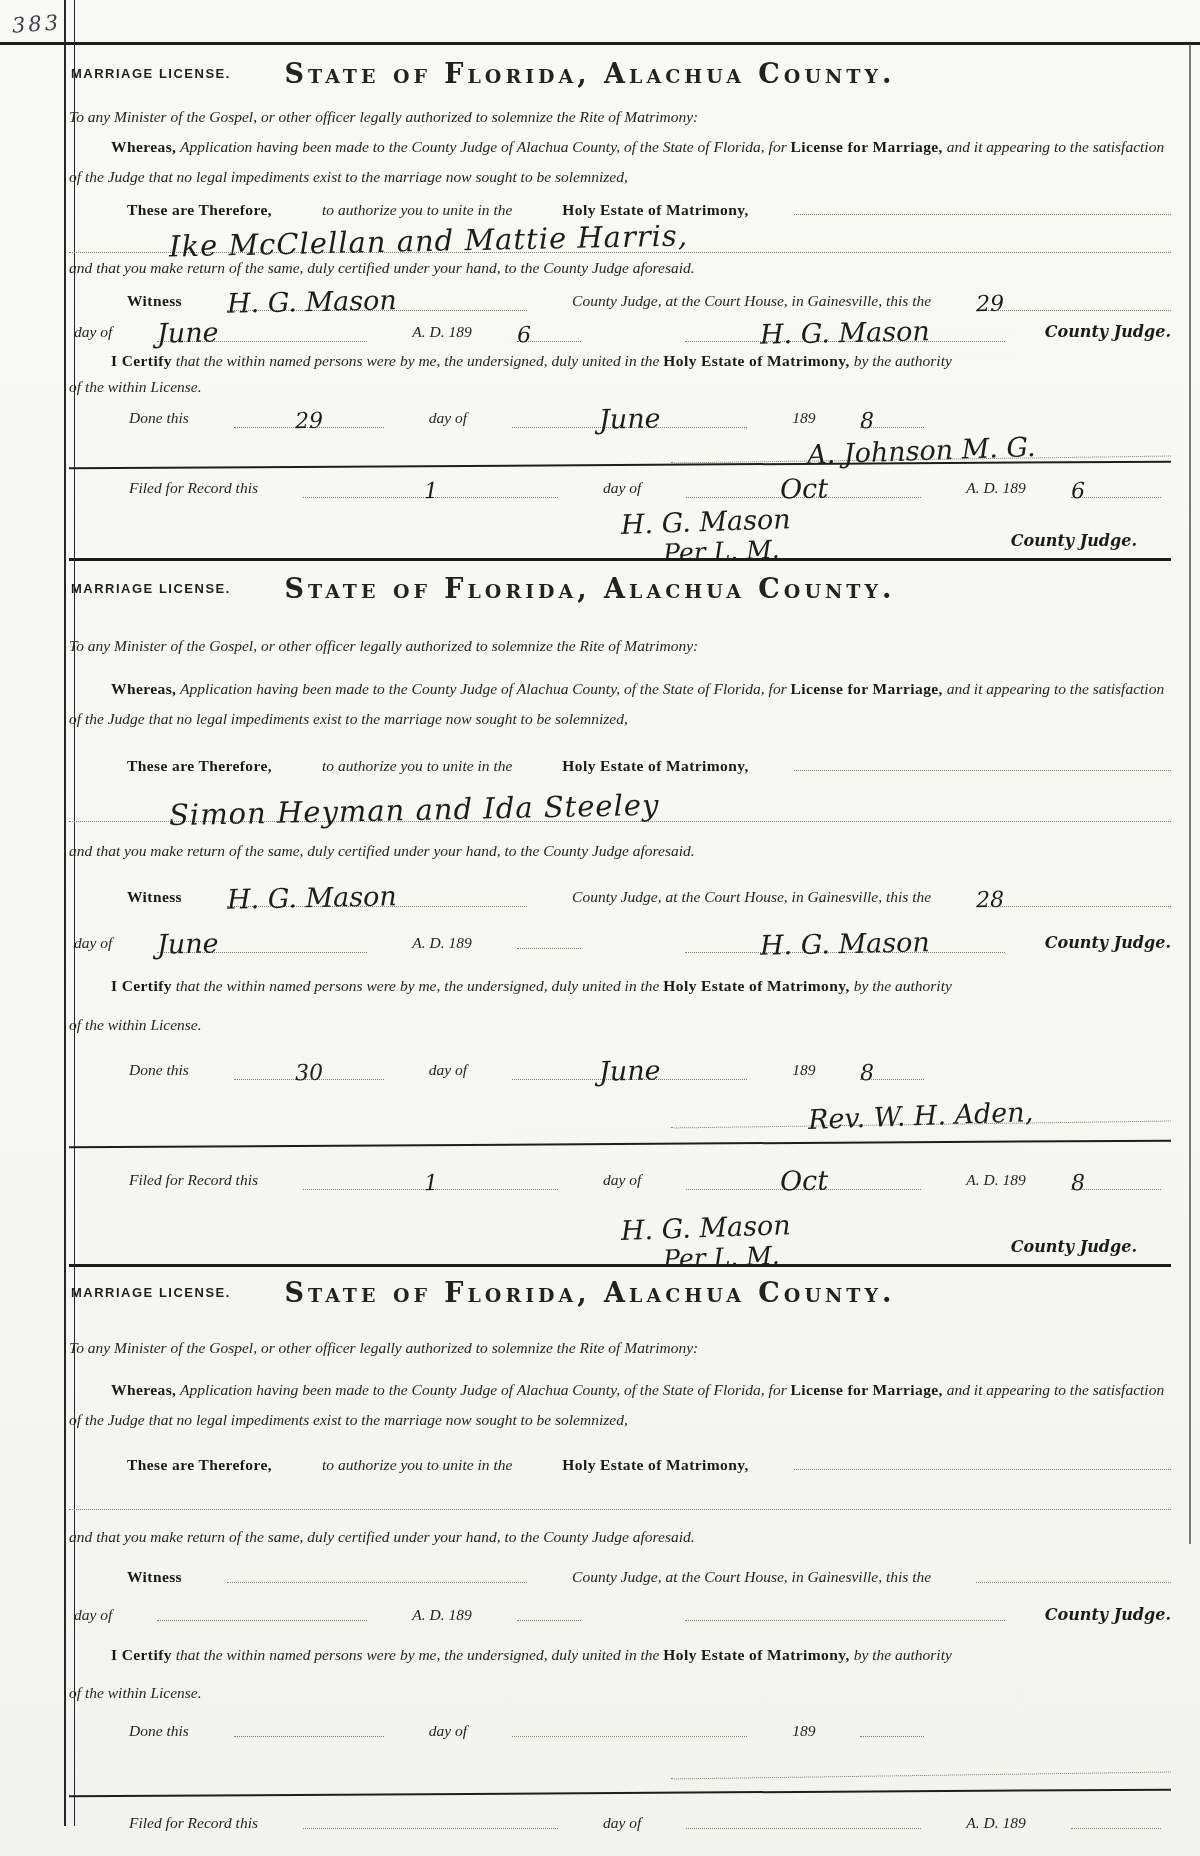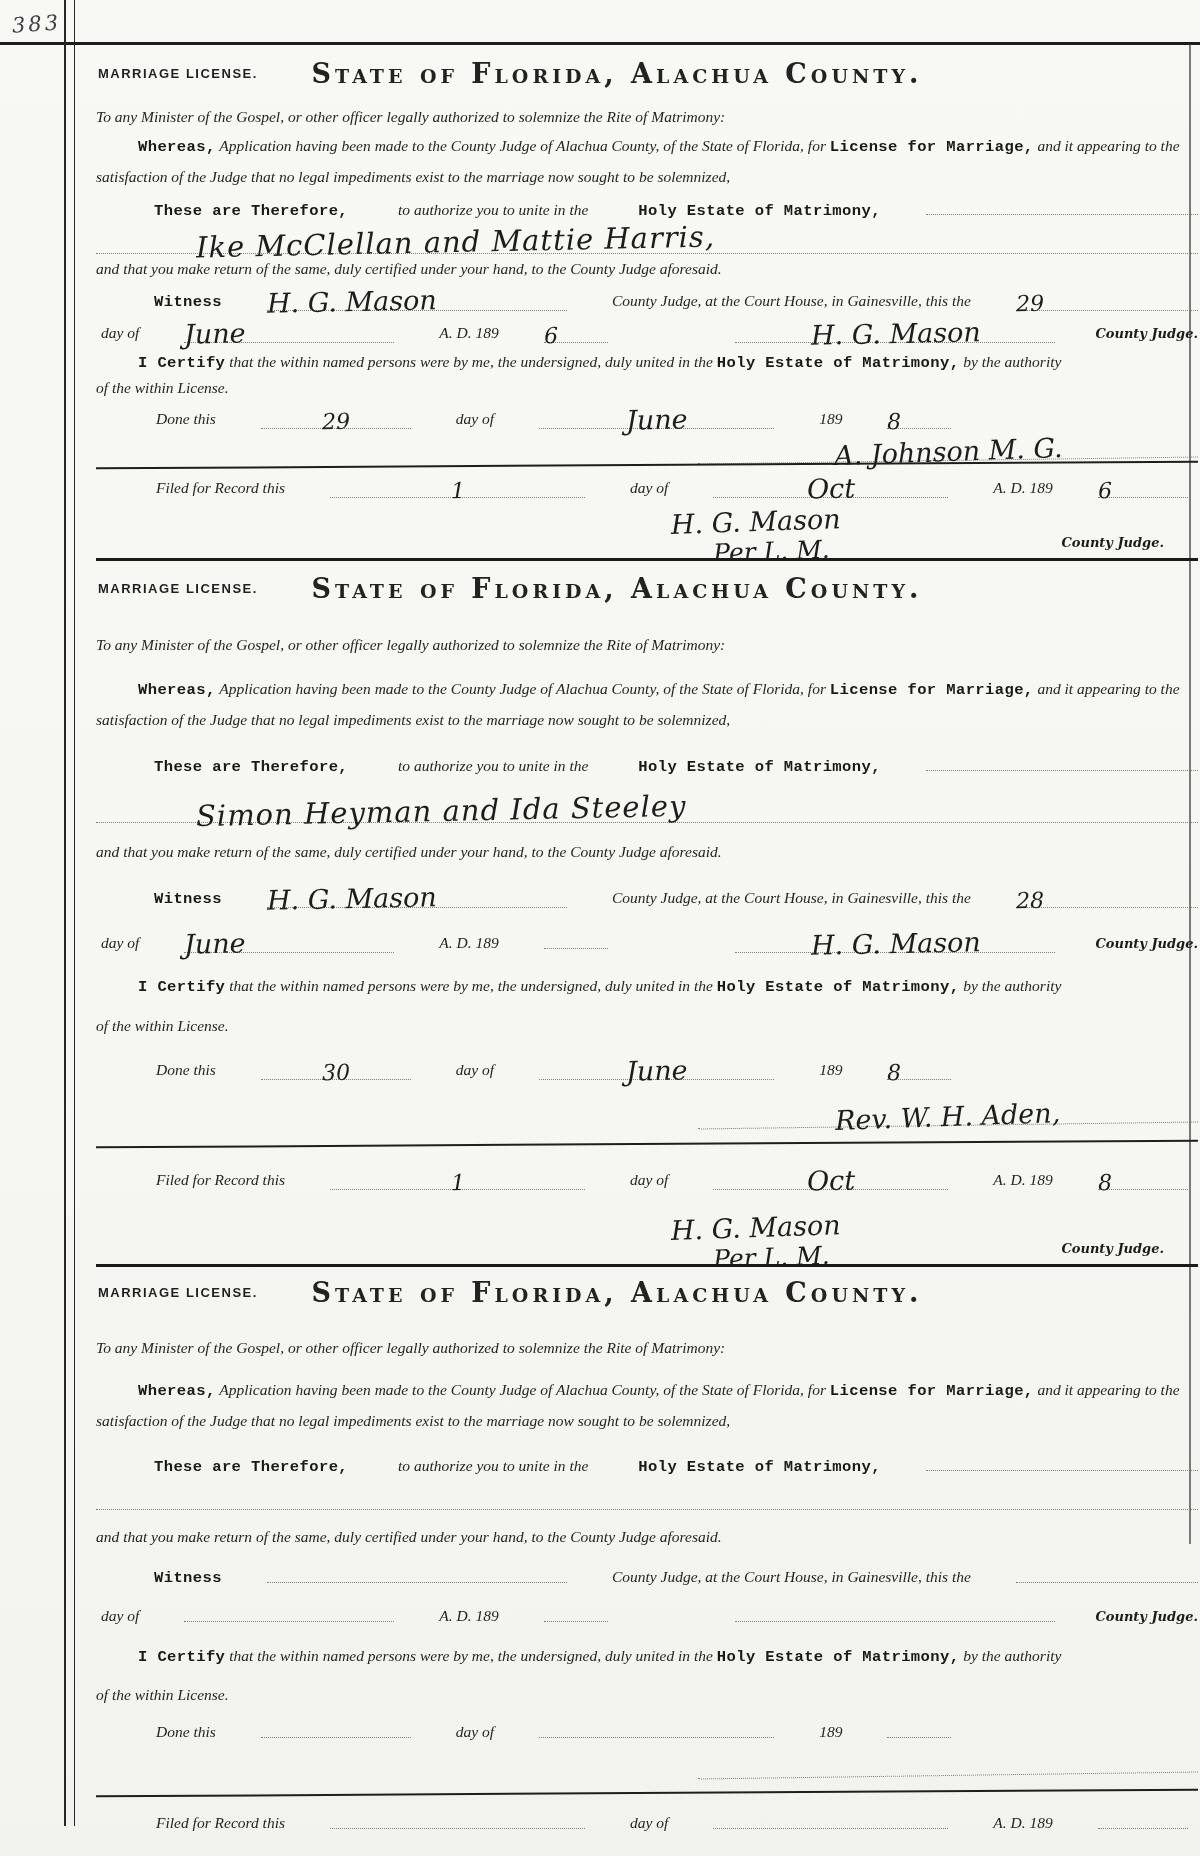--- a/index.html
+++ b/index.html
@@ -17,21 +17,21 @@
   .top-rule{position:absolute;top:42px;left:0;width:100%;height:3px;background:#1d1d1d;}
   .left-rule{position:absolute;top:0;left:64px;width:8px;height:1826px;
     border-left:2px solid #26262c;border-right:1px solid #26262c;}
   .right-rule{position:absolute;top:44px;right:9px;width:2px;height:1500px;background:#44444a;opacity:.7;}
   .page-number{
     position:absolute;top:12px;left:12px;
     font-family:"DejaVu Serif",serif;font-style:italic;
     font-size:21px;letter-spacing:3px;color:#3c4046;
     transform:rotate(-4deg);
   }
-  .forms{position:absolute;top:44px;left:96px;width:1102px;}
+  .forms{position:absolute;top:44px;left:69px;width:1102px;}
   .license-form{
     display:flex;flex-direction:column;justify-content:space-between;
     box-sizing:border-box;overflow:hidden;
   }
   .license-form:nth-of-type(1){height:514px;padding-top:14px;}
   .license-form:nth-of-type(2){height:706px;border-top:3px solid #1b1b1b;padding-top:12px;}
   .license-form:nth-of-type(3){height:592px;border-top:3px solid #1b1b1b;padding-top:10px;}
 
   .form-header{position:relative;min-height:44px;}
   .ml-label{
@@ -46,21 +46,21 @@
     white-space:nowrap;
   }
   .row{margin:0;}
   .printed,.salutation,.whereas,.certify,.certify2,.return-line{
     font-style:italic;font-size:15.5px;color:#27241f;
   }
   .salutation,.return-line{line-height:22px;}
   .whereas,.certify{line-height:30px;}
   .whereas .ind,.certify .ind{display:inline-block;width:42px;}
   .bl{
-    font-family:Liberation Mono, monospace;font-style:normal;font-weight:bold;
+    font-family:Liberation Serif, serif;font-style:normal;font-weight:bold;
     letter-spacing:.4px;color:#1b1916;font-size:15.5px;
   }
   .flex{display:flex;align-items:baseline;gap:40px;}
   .flex .printed,.flex .bl{white-space:nowrap;margin:0 5px;}
   .indent1{margin-left:58px !important;}
   .indent2{margin-left:60px !important;}
   .fill{
     display:flex;align-items:flex-end;
     border-bottom:1.6px dotted #837f74;
     min-height:18px;
@@ -81,21 +81,21 @@
     font-family:"DejaVu Serif",serif;font-style:italic;font-weight:400;
     color:#1e1d1c;line-height:1;white-space:nowrap;
     transform:translateY(5px) rotate(-1.2deg);
   }
   .hand-lg{font-size:27px;}
   .hand-md{font-size:22px;}
   .couple-line .fill{border-bottom:1.6px dotted #837f74;}
   .couple-line .hand{padding-left:100px;font-size:29px;letter-spacing:1px;}
   .cj{
     font-family:"DejaVu Serif",serif;font-weight:bold;font-style:italic;
-    font-size:13px;color:#1d1b18;white-space:nowrap;
+    font-size:16px;color:#1d1b18;white-space:nowrap;
   }
   .filed-rule{
     border:0;border-top:2.4px solid #1e1e1e;height:0;width:100%;
     transform:rotate(-0.35deg);
   }
   .officiant-line .fill,.filed-sign .sig-col{transform:rotate(-0.8deg);}
   .sig-col{display:flex;flex-direction:column;align-items:flex-start;gap:4px;flex:0 0 320px;}
   .sig-col .hand:nth-child(2){margin-left:42px;font-size:25px;}
   .filed-sign .cj{margin:0 34px 8px 30px;align-self:flex-end;}
   .certify2{margin-top:-2px;}

